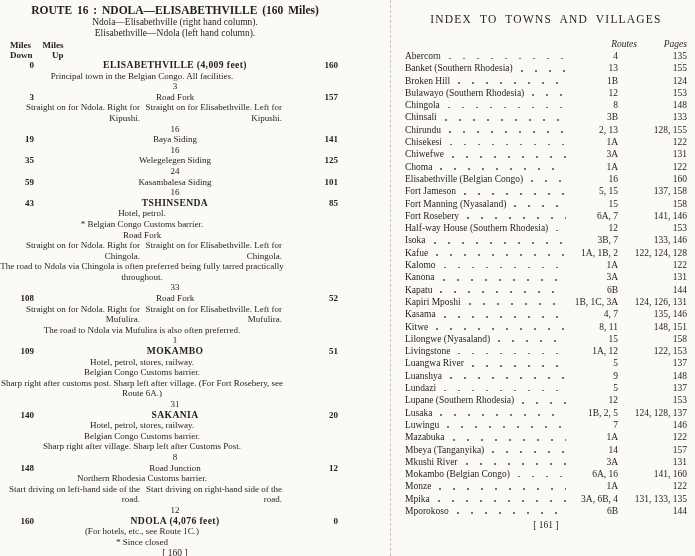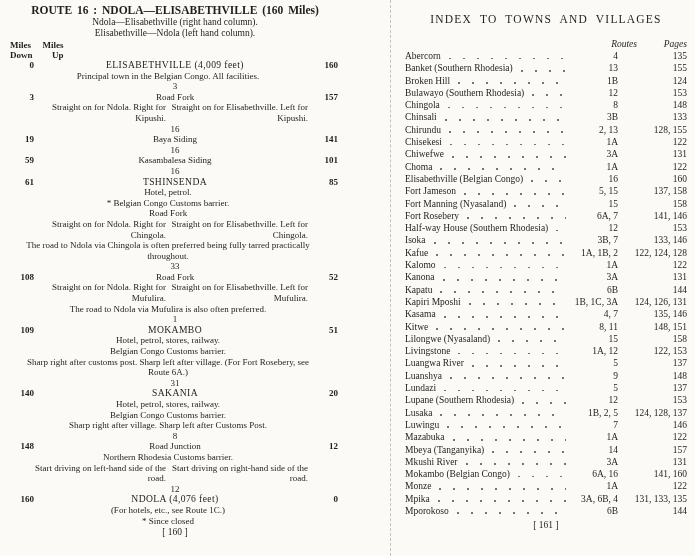--- a/index.html
+++ b/index.html
@@ -14,24 +14,24 @@
   .page-left{width:390px;box-sizing:border-box;padding-top:4px;position:relative;}
   .r-title{font-weight:700;font-size:11.5px;line-height:13px;text-align:center;word-spacing:2px;
            padding-right:50px;padding-left:10px;}
   .r-sub{font-size:9.5px;line-height:11px;text-align:center;padding-right:50px;padding-left:10px;}
   .m-heads{display:flex;justify-content:flex-start;font-weight:700;font-size:9px;line-height:10px;margin-top:1px;}
   .m-head{padding-left:10px;text-align:left;}
   .m-head.right{padding-right:52px;text-align:right;}
   .entry{position:relative;}
   .e-main{font-size:9px;line-height:10.6px;text-align:center;padding:0 50px 0 10px;}
   .sname{font-weight:400;}
-  .sname.caps{font-weight:400;font-size:9.6px;letter-spacing:.4px;}
+  .sname.caps{font-weight:700;font-size:9.6px;letter-spacing:.4px;}
   .down{position:absolute;left:6px;top:0;width:28px;text-align:right;font-weight:700;font-size:9px;line-height:10.6px;}
   .up{position:absolute;right:52px;top:0;width:30px;text-align:right;font-weight:700;font-size:9px;line-height:10.6px;}
-  .e-details{width:284px;margin-left:26px;}
+  .e-details{width:284px;}
   .dline{font-size:9px;line-height:10.6px;text-align:center;}
   .pair{display:flex;}
   .pcol{flex:1;font-size:9px;line-height:10.6px;text-align:right;padding:0 2px;}
   .gapnum{font-size:9px;line-height:10.6px;text-align:center;padding:0 50px 0 10px;}
   .pg-footer-l{font-size:9.5px;line-height:11px;text-align:center;padding:0 50px 0 10px;margin-top:1px;}
 
   
   .page-right{width:305px;box-sizing:border-box;border-left:1px dashed #c6c2b8;
               padding:12px 8px 0 14px;}
   .i-title{font-size:11.5px;line-height:14px;font-weight:400;text-align:center;
@@ -99,34 +99,43 @@
   <div class="entry">
     <div class="e-main">
       <span class="down">19</span>
       <span class="sname">Baya Siding</span>
       <span class="up">141</span>
     </div>
     <div class="e-details"></div>
     <div class="gapnum">16</div>
   </div>
 
+  <div class="entry">
+    <div class="e-main">
+      <span class="down">35</span>
+      <span class="sname">Welegelegen Siding</span>
+      <span class="up">125</span>
+    </div>
+    <div class="e-details"></div>
+    <div class="gapnum">24</div>
+  </div>
 
   <div class="entry">
     <div class="e-main">
       <span class="down">59</span>
       <span class="sname">Kasambalesa Siding</span>
       <span class="up">101</span>
     </div>
     <div class="e-details"></div>
     <div class="gapnum">16</div>
   </div>
 
   <div class="entry">
     <div class="e-main">
-      <span class="down">61</span>
+      <span class="down">43</span>
       <span class="sname caps">TSHINSENDA</span>
       <span class="up">85</span>
     </div>
     <div class="e-details">
             <div class="dline">Hotel, petrol.</div>
             <div class="dline">* Belgian Congo Customs barrier.</div>
             <div class="dline">Road Fork</div>
             <div class="pair">
               <div class="pcol">Straight on for Ndola.  Right for Chingola.</div>
               <div class="pcol">Straight on for Elisabethville. Left for Chingola.</div>

